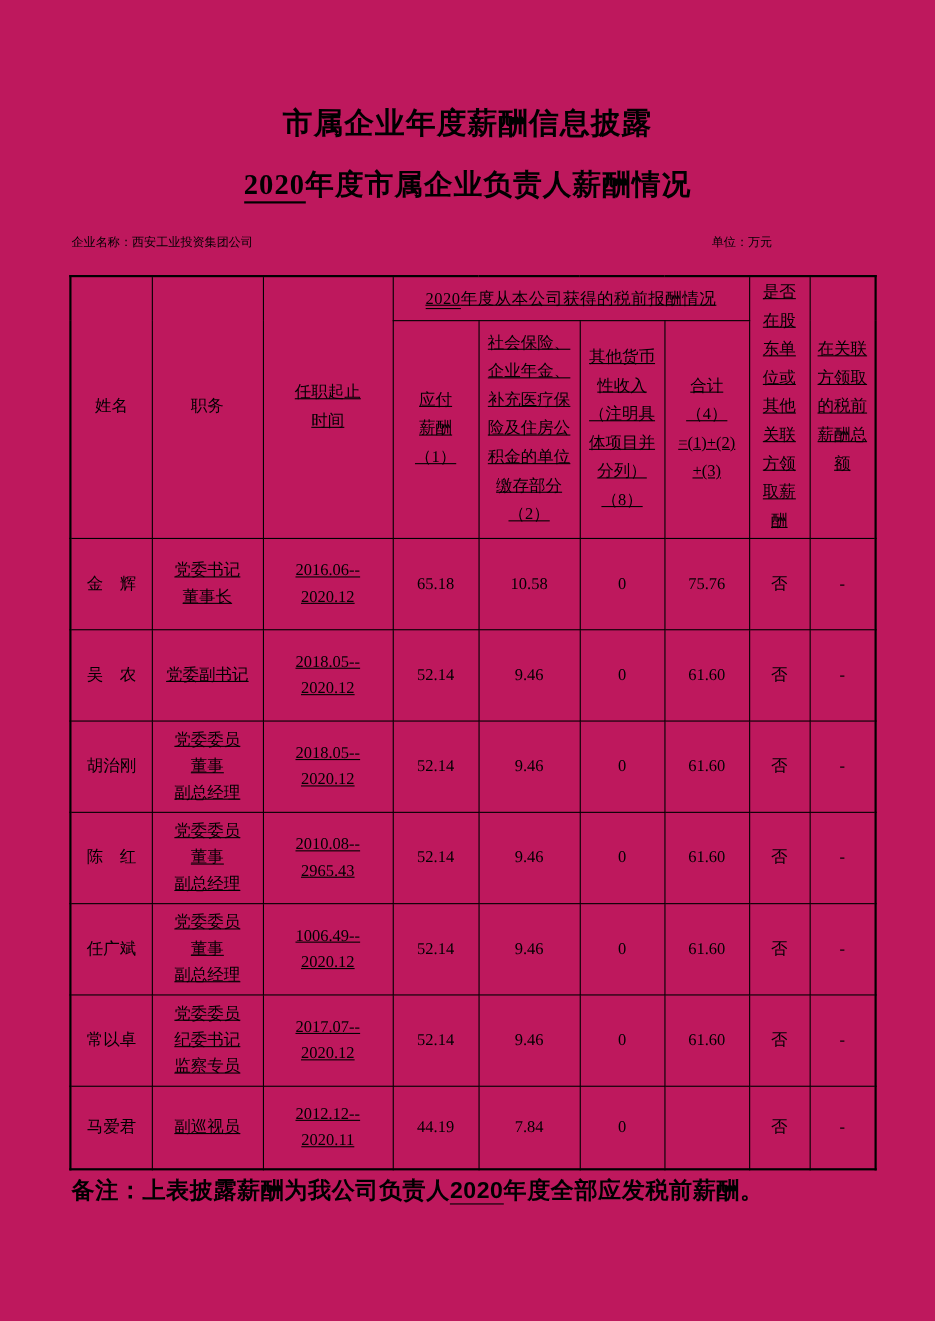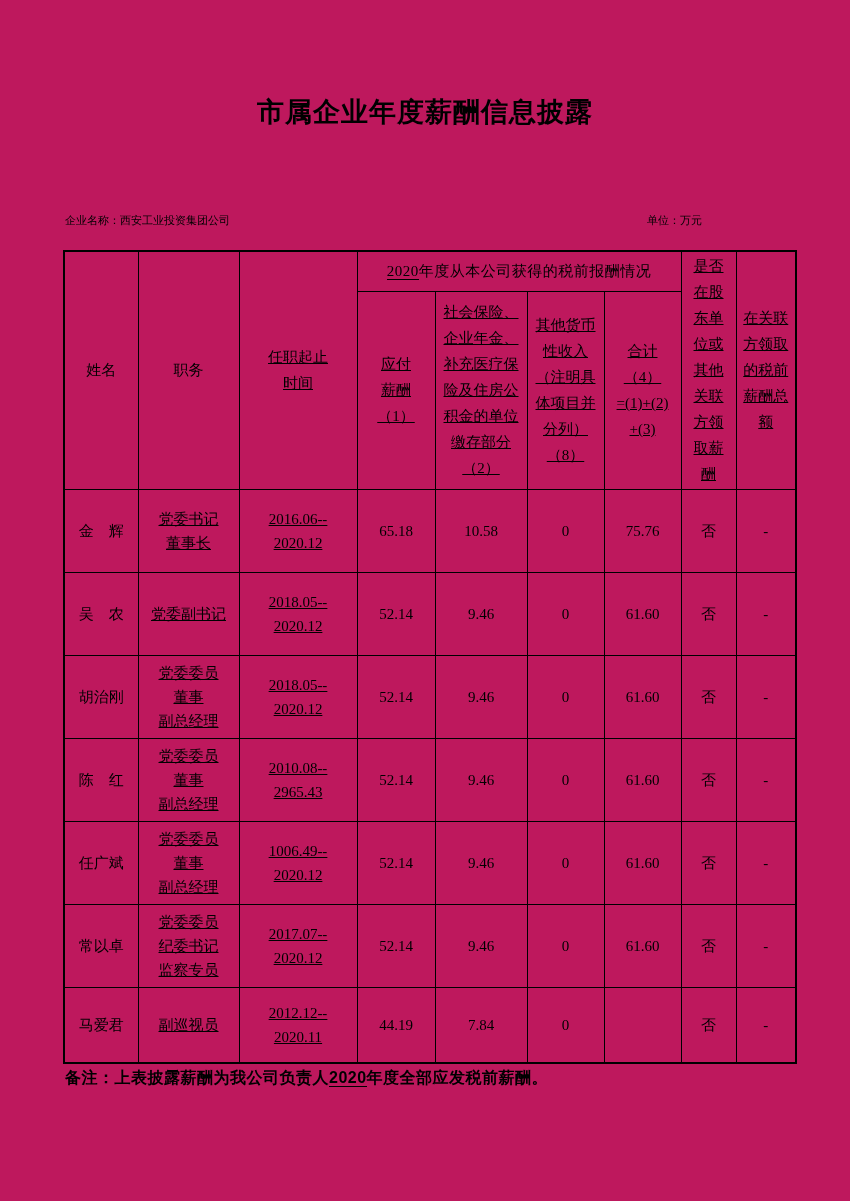--- a/index.html
+++ b/index.html
@@ -61,42 +61,44 @@
     padding:0 2px;
     overflow:hidden;
   }
   tr.group-row{height:40px;}
   tr.sub-row{height:198px;}
   tr.sub-row th{line-height:26px;}
   th.rowspan-head{line-height:26px;}
   .group-head{
     font-size:16px;
     letter-spacing:0.5px;
+    text-decoration:underline;
   }
   .pre{white-space:pre-line;text-decoration:underline;}
   tbody tr{height:83px;}
   tbody tr.short{height:76px;}
   tbody td{line-height:24px;}
   td.dash{font-size:14px;}
   .footnote{
     position:absolute;
     top:1068px; left:65px;
-    font-size:16px;
+    font-size:21px;
     font-weight:bold;
     font-family:"Liberation Sans","DejaVu Sans",sans-serif;
     letter-spacing:0.5px;
   }
 </style>
 </head>
 <body>
 
 <div class="page">
 
   <div class="doc-title">市属企业年度薪酬信息披露</div>
 
+  <div class="doc-subtitle"><span class="u">2020</span><span>年度市属企业负责人薪酬情况</span></div>
 
   <div class="meta-row">
     <span>企业名称：西安工业投资集团公司</span>
     <span>单位：万元</span>
   </div>
 
   <table class="salary">
     <colgroup>
       <col style="width:74px">
         <col style="width:101px">

